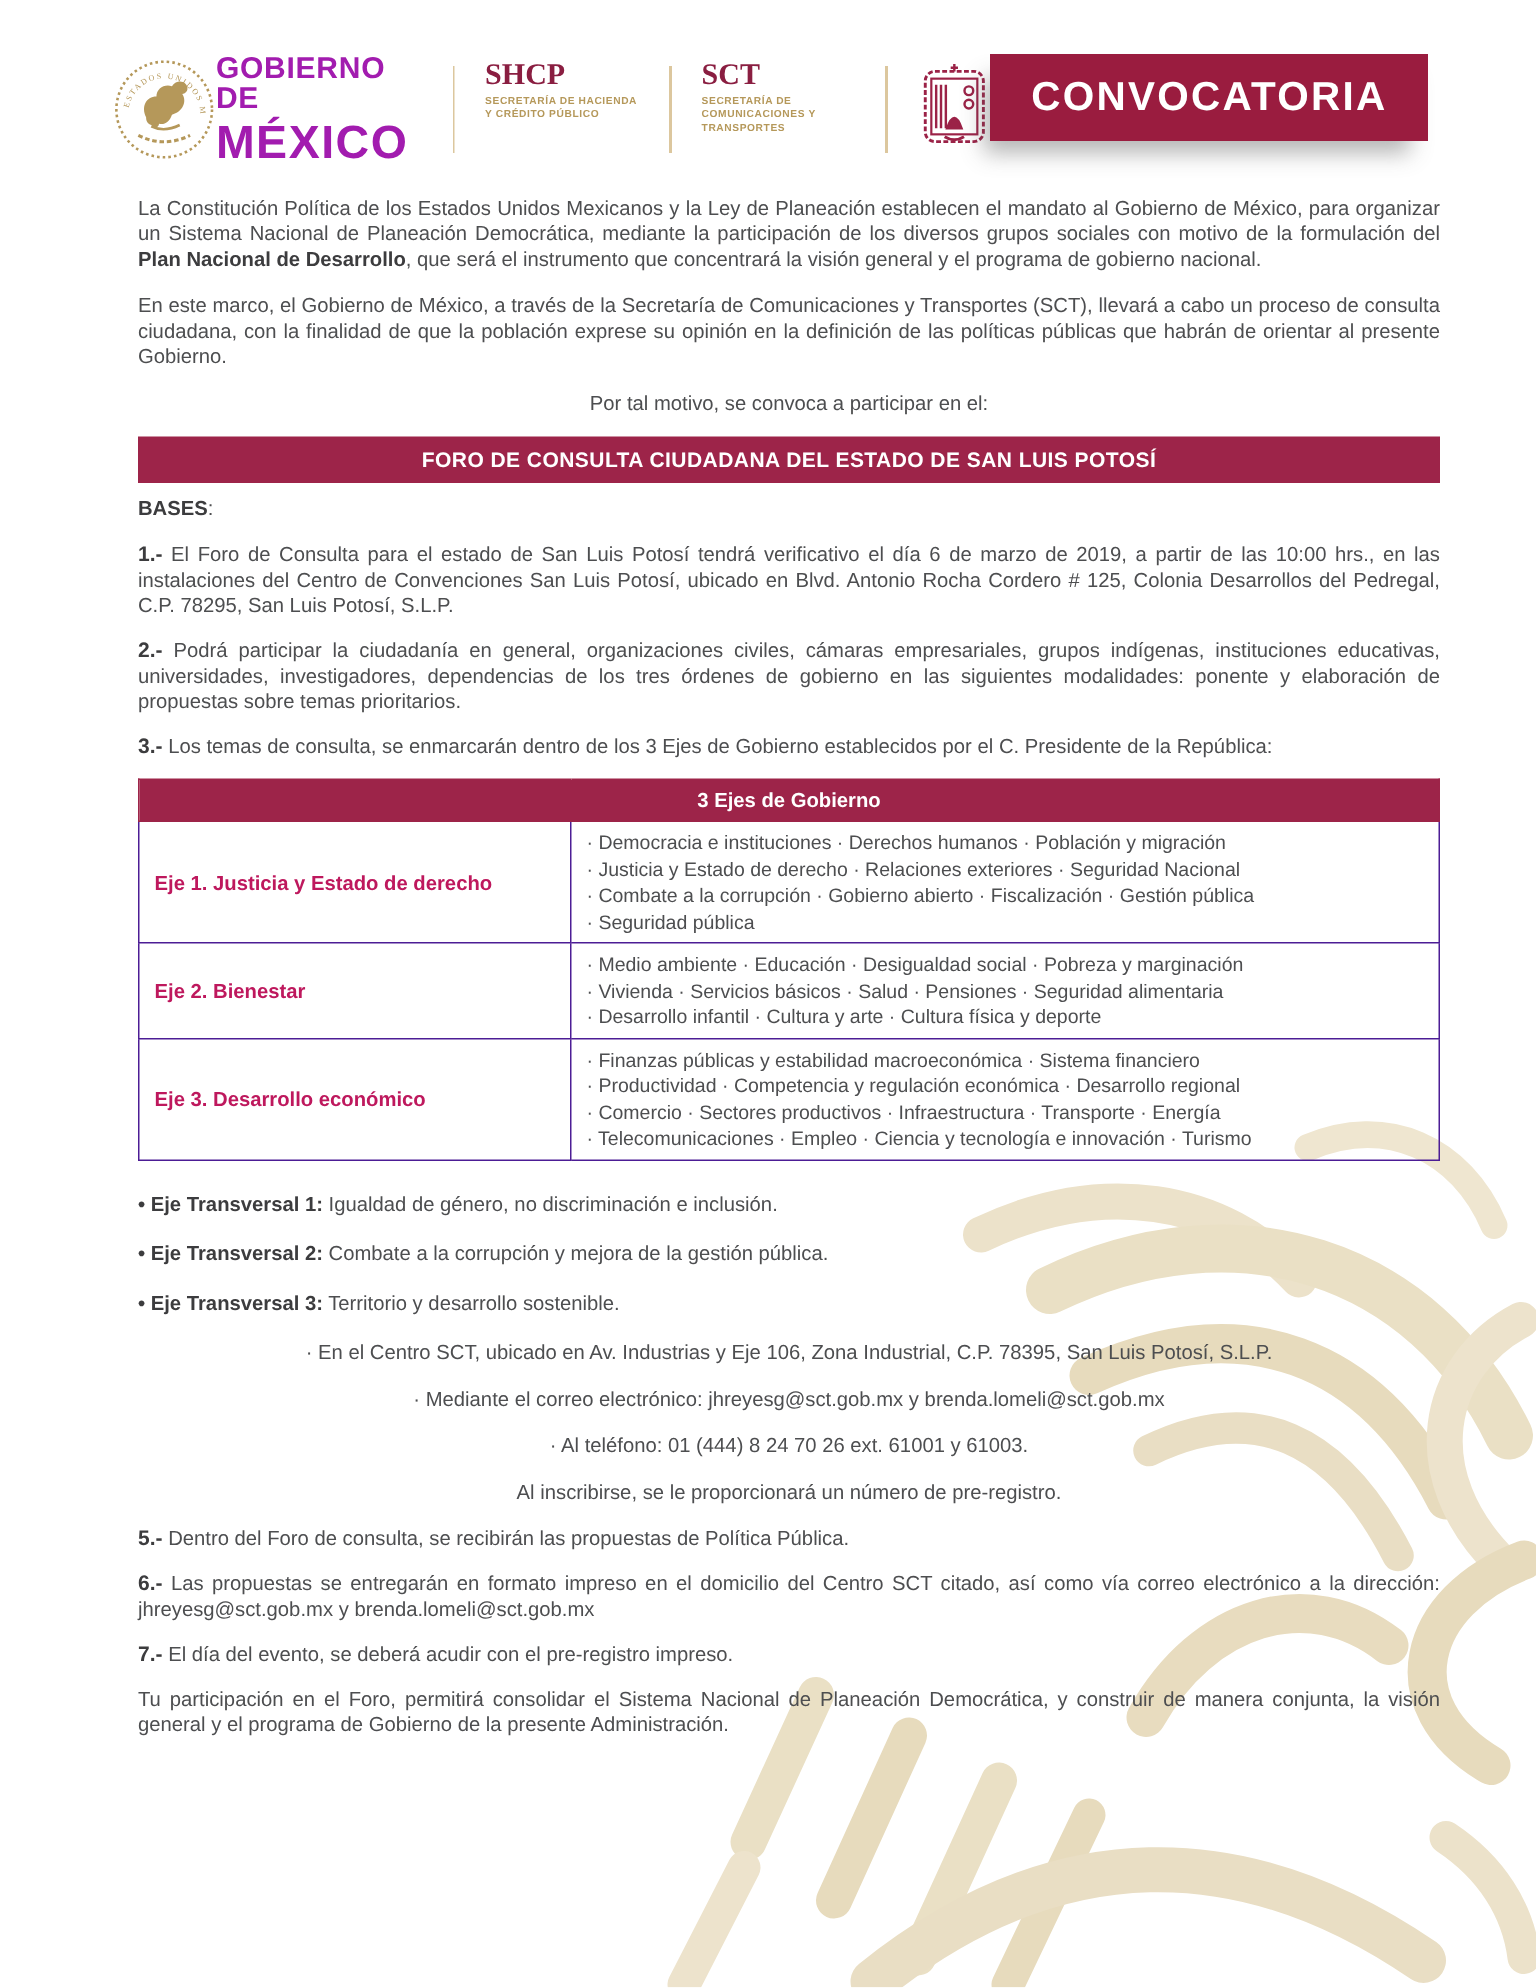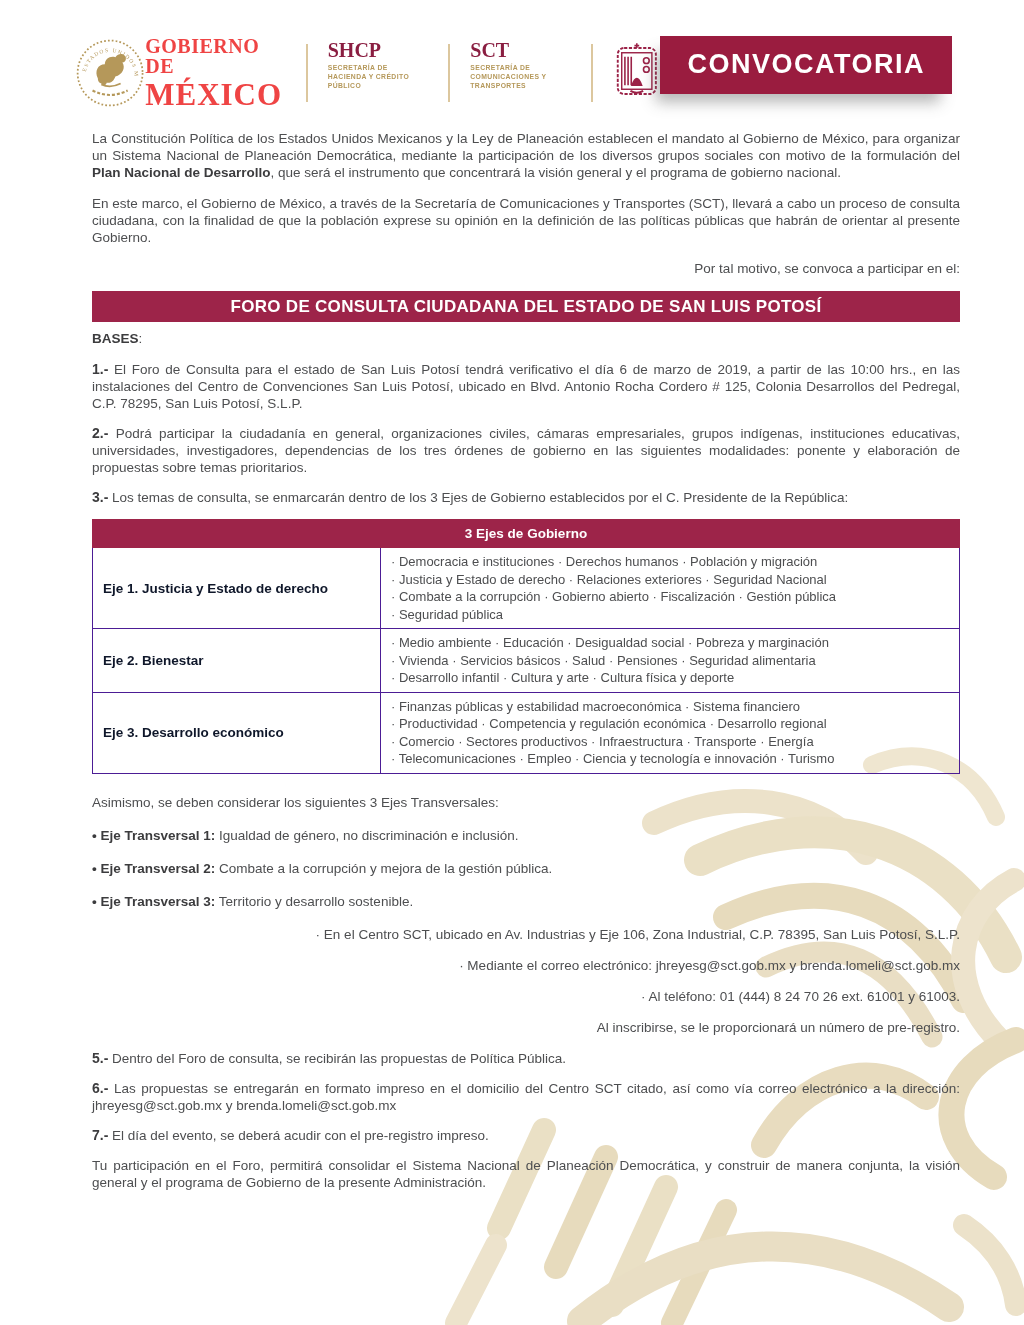--- a/index.html
+++ b/index.html
@@ -31,23 +31,23 @@
     top: 36px;
     left: 75px;
     right: 72px;
     display: flex;
     align-items: flex-start;
     z-index: 2;
   }
   .brand { display: flex; align-items: center; }
   .seal { width: 74px; height: 74px; }
   .brand-text {
-    font-family: Liberation Serif, serif;
-    font-weight: bold;
-    color: #ef4444;
+    font-family: Liberation Sans, sans-serif;
+    font-weight: bold;
+    color: #a21caf;
     margin-left: 0;
     line-height: 1;
   }
   .brand-line1 { font-size: 20px; letter-spacing: .5px; }
   .brand-line2 { font-size: 31px; letter-spacing: 1px; margin-top: 3px; }
 
   .vdiv {
     width: 2px; height: 58px;
     background: #dcc79e;
     margin: 8px 20px 0 20px;
@@ -87,29 +87,29 @@
   .content {
     position: absolute;
     top: 0; left: 92px;
     width: 868px;
     z-index: 1;
     padding-top: 130px;
     font-size: 13.5px;
     line-height: 17px;
   }
   .para { margin: 0 0 14px 0; text-align: justify; }
-  .para.no-just { text-align: right; }
+  .para.no-just { text-align: center; }
   strong, b { color: #3c3c3e; }
 
   .title-bar {
     background: #9d2449;
     color: #ffffff;
     text-align: center;
     font-weight: bold;
-    font-size: 17px;
+    font-size: 14px;
     letter-spacing: .3px;
     padding: 7px 0;
     margin: 10px 0 8px 0;
   }
   .bases { text-align: left; margin: 0 0 14px 0; }
 
   .numitem { margin: 0 0 13px 0; text-align: justify; }
   .numitem.no-just { text-align: left; }
   .numitem strong { font-size: 14px; }
 
@@ -125,21 +125,21 @@
     color: #ffffff;
     font-size: 13.5px;
     font-weight: bold;
     padding: 5px 4px;
     text-align: center;
   }
   table.ejes td { border: 1px solid #4c1d95; vertical-align: middle; }
   td.eje-cell {
     width: 288px;
     font-weight: bold;
-    color: #0f172a;
+    color: #be185d;
     padding: 8px 8px 8px 10px;
     font-size: 13.5px;
   }
   td.topics-cell {
     padding: 5px 10px;
     font-size: 13px;
     line-height: 17.5px;
     color: #4d4e50;
   }
 
@@ -272,21 +272,20 @@
           <td class="topics-cell">
             <div>· Finanzas públicas y estabilidad macroeconómica  · Sistema financiero</div>
             <div>· Productividad  · Competencia y regulación económica  · Desarrollo regional</div>
             <div>· Comercio  · Sectores productivos  · Infraestructura  · Transporte  · Energía</div>
             <div>· Telecomunicaciones  · Empleo  · Ciencia y tecnología e innovación  · Turismo</div>
           </td>
         </tr>
       </tbody>
     </table>
 
-    <p class="trans-intro">Asimismo, se deben considerar los siguientes 3 Ejes Transversales:</p>
 
     <p class="trans-item"><strong>• Eje Transversal 1:</strong><span> Igualdad de género, no discriminación e inclusión.</span></p>
 
     <p class="trans-item"><strong>• Eje Transversal 2:</strong><span> Combate a la corrupción y mejora de la gestión pública.</span></p>
 
     <p class="trans-item"><strong>• Eje Transversal 3:</strong><span> Territorio y desarrollo sostenible.</span></p>
 
 
     <p class="para no-just">· En el Centro SCT, ubicado en Av. Industrias y Eje 106, Zona Industrial, C.P. 78395, San Luis Potosí, S.L.P.</p>
     <p class="para no-just">· Mediante el correo electrónico: jhreyesg@sct.gob.mx y brenda.lomeli@sct.gob.mx</p>

